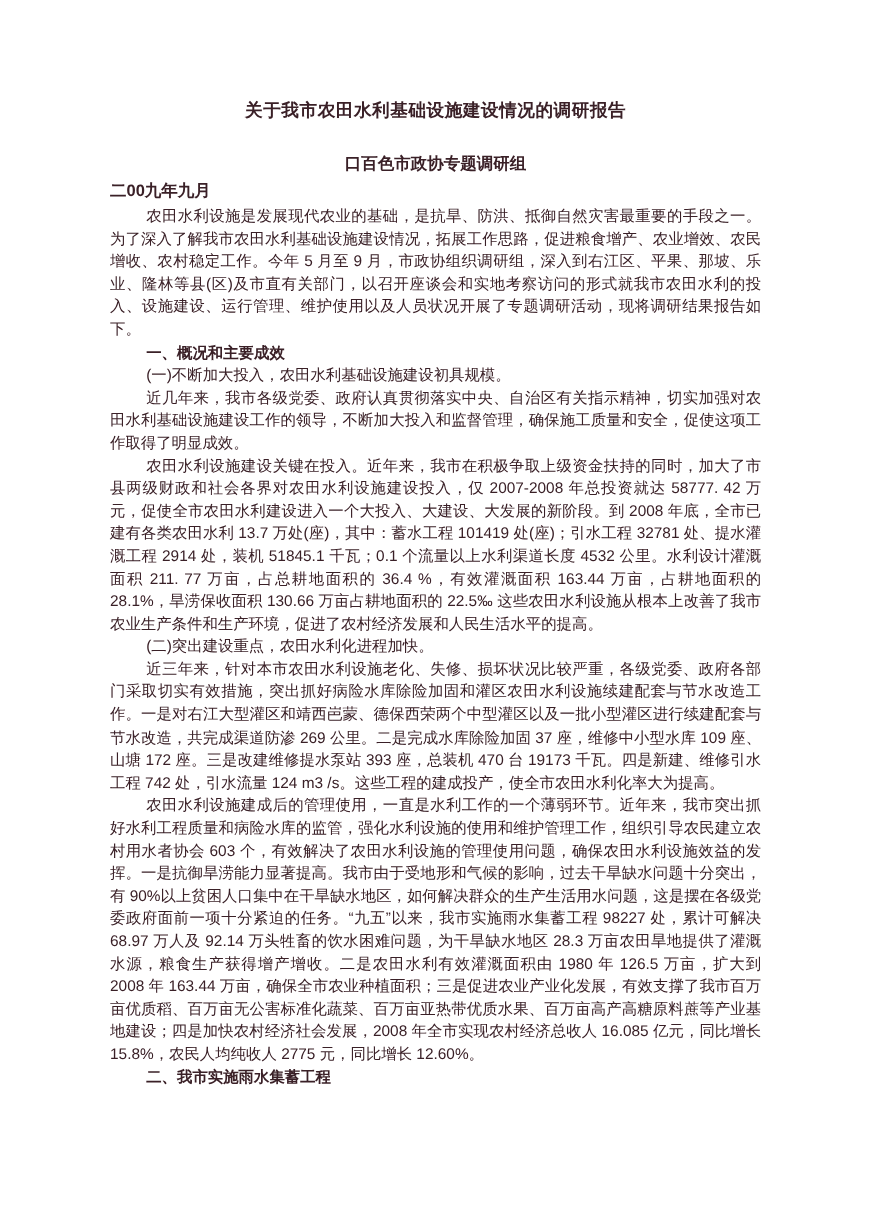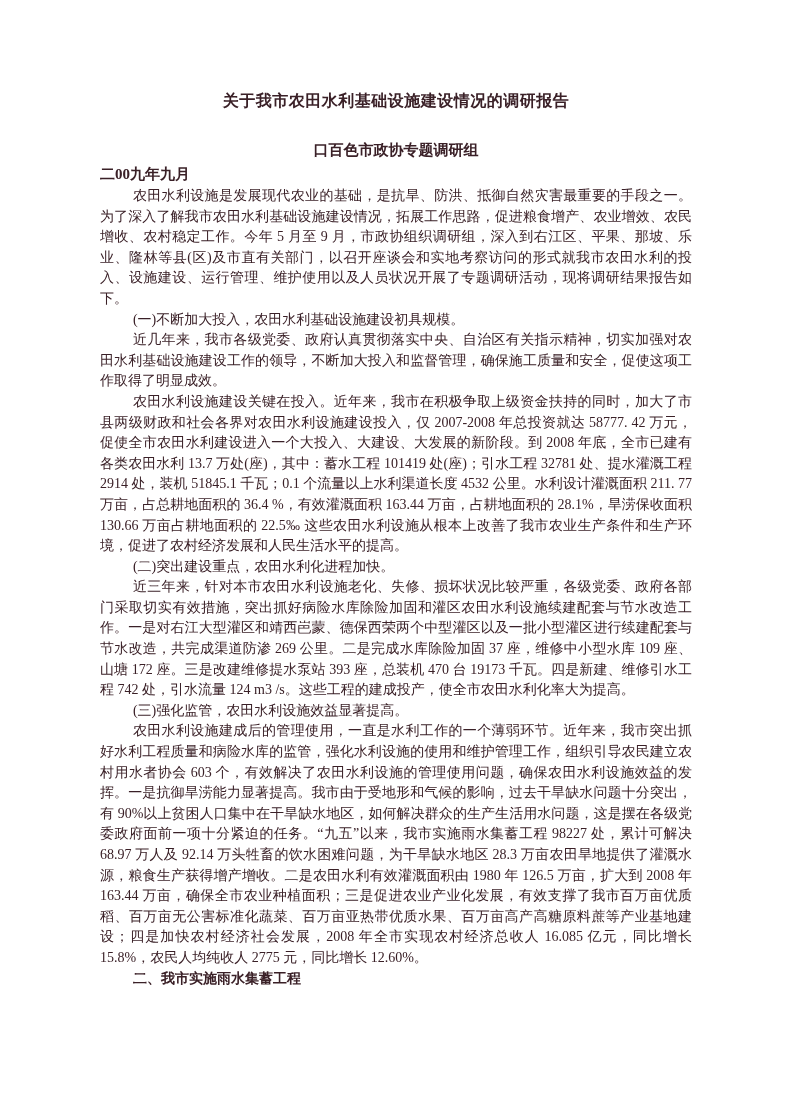--- a/index.html
+++ b/index.html
@@ -6,21 +6,21 @@
     margin: 0;
     padding: 0;
     background: #ffffff;
   }
   .page {
     position: relative;
     width: 792px;
     height: 1120px;
     background: #ffffff;
     overflow: hidden;
-    font-family: Liberation Serif, serif;
+    font-family: Liberation Sans, sans-serif;
     color: #3a2027;
   }
   .content {
     position: absolute;
     left: 100px;
     top: 0;
     width: 592px;
   }
   .title {
     margin-top: 90px;
@@ -65,32 +65,32 @@
 
     <div class="title">关于我市农田水利基础设施建设情况的调研报告</div>
 
     <div class="byline">口百色市政协专题调研组</div>
 
     <div class="dateline">二00九年九月</div>
 
     <div class="body">
       <p>农田水利设施是发展现代农业的基础，是抗旱、防洪、抵御自然灾害最重要的手段之一。为了深入了解我市农田水利基础设施建设情况，拓展工作思路，促进粮食增产、农业增效、农民增收、农村稳定工作。今年 5 月至 9 月，市政协组织调研组，深入到右江区、平果、那坡、乐业、隆林等县(区)及市直有关部门，以召开座谈会和实地考察访问的形式就我市农田水利的投入、设施建设、运行管理、维护使用以及人员状况开展了专题调研活动，现将调研结果报告如下。</p>
 
+      <p class="bold">一、概况和主要成效</p>
 
       <p>(一)不断加大投入，农田水利基础设施建设初具规模。</p>
 
       <p>近几年来，我市各级党委、政府认真贯彻落实中央、自治区有关指示精神，切实加强对农田水利基础设施建设工作的领导，不断加大投入和监督管理，确保施工质量和安全，促使这项工作取得了明显成效。</p>
 
       <p>农田水利设施建设关键在投入。近年来，我市在积极争取上级资金扶持的同时，加大了市县两级财政和社会各界对农田水利设施建设投入，仅 2007-2008 年总投资就达 58777. 42 万元，促使全市农田水利建设进入一个大投入、大建设、大发展的新阶段。到 2008 年底，全市已建有各类农田水利 13.7 万处(座)，其中：蓄水工程 101419 处(座)；引水工程 32781 处、提水灌溉工程 2914 处，装机 51845.1 千瓦；0.1 个流量以上水利渠道长度 4532 公里。水利设计灌溉面积 211. 77 万亩，占总耕地面积的 36.4 %，有效灌溉面积 163.44 万亩，占耕地面积的 28.1%，旱涝保收面积 130.66 万亩占耕地面积的 22.5‰ 这些农田水利设施从根本上改善了我市农业生产条件和生产环境，促进了农村经济发展和人民生活水平的提高。</p>
 
       <p>(二)突出建设重点，农田水利化进程加快。</p>
 
       <p>近三年来，针对本市农田水利设施老化、失修、损坏状况比较严重，各级党委、政府各部门采取切实有效措施，突出抓好病险水库除险加固和灌区农田水利设施续建配套与节水改造工作。一是对右江大型灌区和靖西岜蒙、德保西荣两个中型灌区以及一批小型灌区进行续建配套与节水改造，共完成渠道防渗 269 公里。二是完成水库除险加固 37 座，维修中小型水库 109 座、山塘 172 座。三是改建维修提水泵站 393 座，总装机 470 台 19173 千瓦。四是新建、维修引水工程 742 处，引水流量 124 m3 /s。这些工程的建成投产，使全市农田水利化率大为提高。</p>
 
-      <p>(三)强化监管，农田水利设施效益显著提高。</p>
 
       <p>农田水利设施建成后的管理使用，一直是水利工作的一个薄弱环节。近年来，我市突出抓好水利工程质量和病险水库的监管，强化水利设施的使用和维护管理工作，组织引导农民建立农村用水者协会 603 个，有效解决了农田水利设施的管理使用问题，确保农田水利设施效益的发挥。一是抗御旱涝能力显著提高。我市由于受地形和气候的影响，过去干旱缺水问题十分突出，有 90%以上贫困人口集中在干旱缺水地区，如何解决群众的生产生活用水问题，这是摆在各级党委政府面前一项十分紧迫的任务。“九五”以来，我市实施雨水集蓄工程 98227 处，累计可解决 68.97 万人及 92.14 万头牲畜的饮水困难问题，为干旱缺水地区 28.3 万亩农田旱地提供了灌溉水源，粮食生产获得增产增收。二是农田水利有效灌溉面积由 1980 年 126.5 万亩，扩大到 2008 年 163.44 万亩，确保全市农业种植面积；三是促进农业产业化发展，有效支撑了我市百万亩优质稻、百万亩无公害标准化蔬菜、百万亩亚热带优质水果、百万亩高产高糖原料蔗等产业基地建设；四是加快农村经济社会发展，2008 年全市实现农村经济总收人 16.085 亿元，同比增长 15.8%，农民人均纯收人 2775 元，同比增长 12.60%。</p>
 
       <p class="bold">二、我市实施雨水集蓄工程</p>
     </div>
 
   </div>
 </div>
 
 </body></html>

